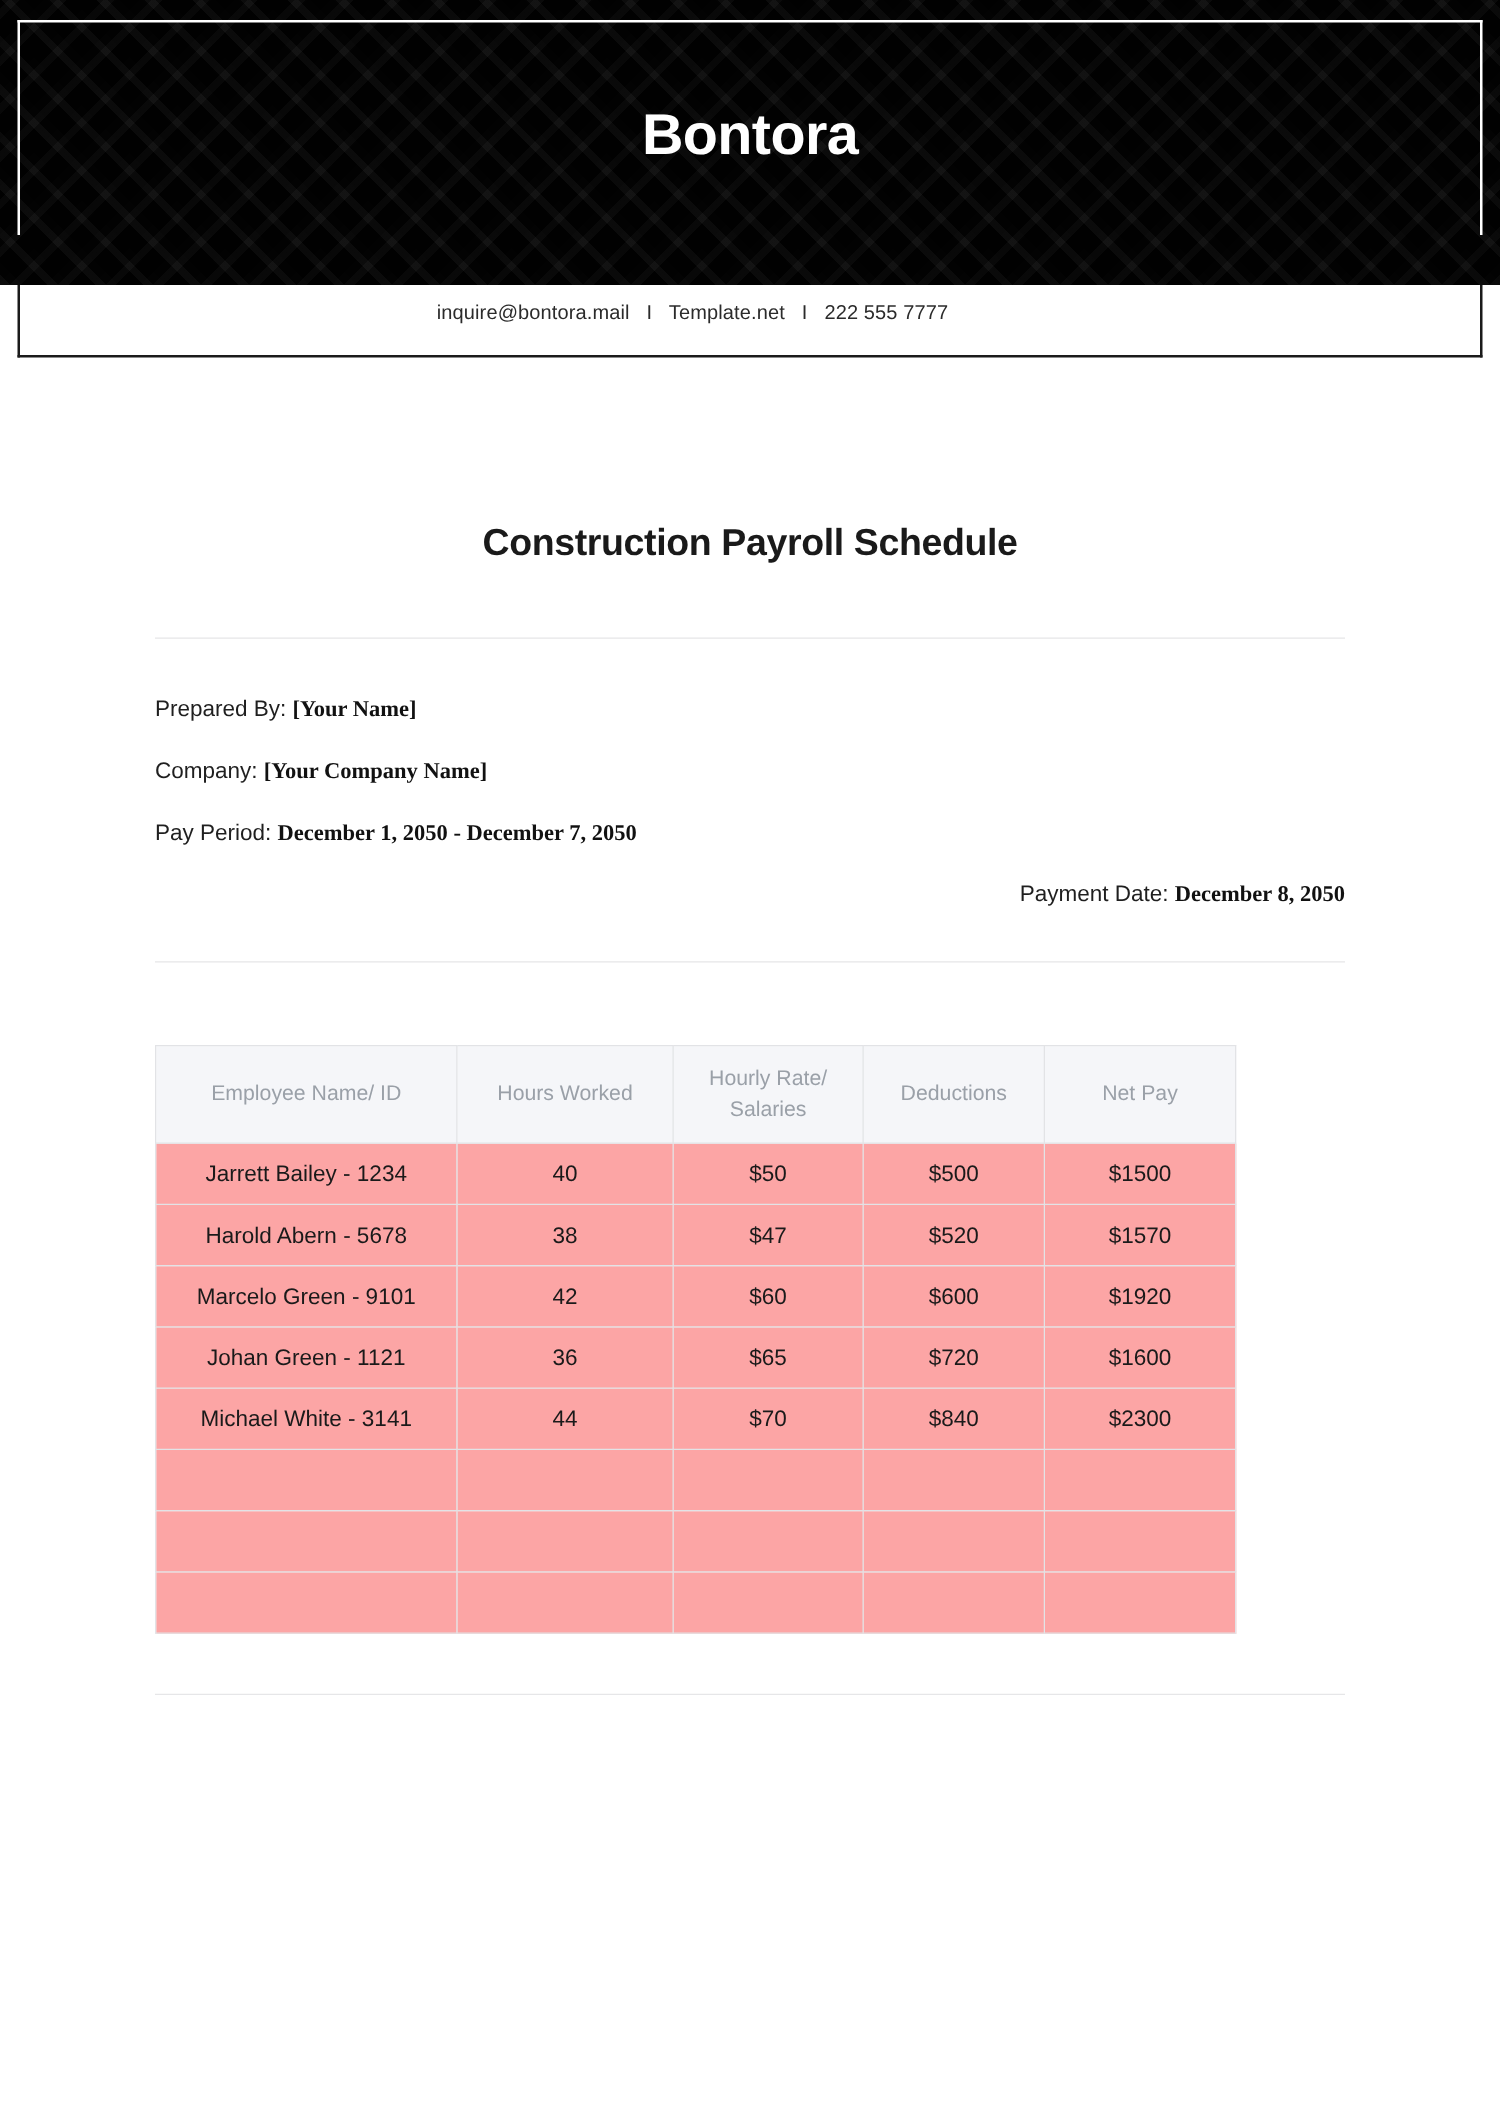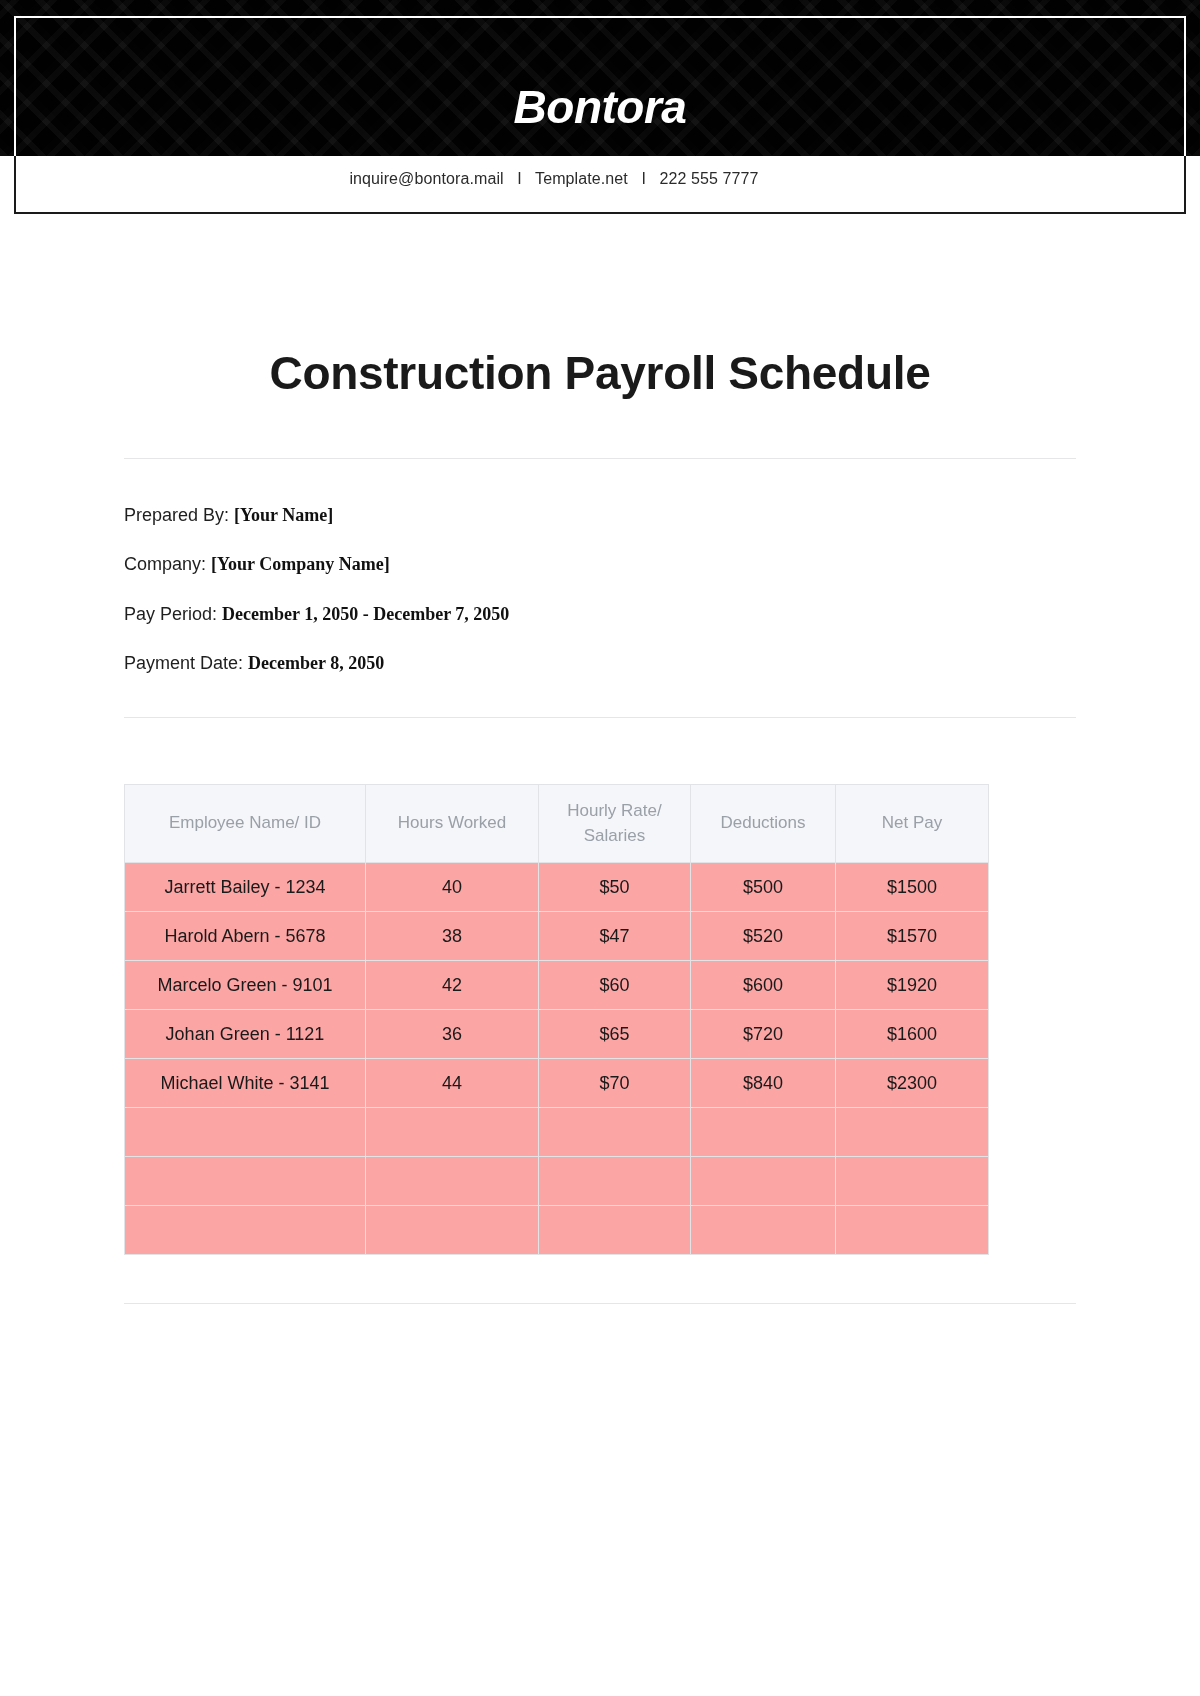--- a/index.html
+++ b/index.html
@@ -16,24 +16,23 @@
     width: 1200px;
     height: 1696px;
     background: #ffffff;
     overflow: hidden;
   }
 
   
   .header-band {
     position: relative;
     width: 1200px;
-    height: 156px;
+    height: 228px;
     background-color: #ef4444;
     overflow: hidden;
-    font-style: italic;
   }
 
   .header-pattern {
     position: absolute;
     inset: 0;
     background-color: #181818;
     background-image:
       repeating-linear-gradient(45deg,
         #242424 0px, #242424 13px,
         #141414 13px, #141414 26px,
@@ -121,42 +120,42 @@
   }
 
   
   .body-wrap {
     padding: 0 124px;
   }
 
   .doc-title {
     margin-top: 128px;
     text-align: center;
-    font-size: 46px;
+    font-size: 30px;
     font-weight: bold;
     color: #1a1a1a;
     letter-spacing: -0.3px;
   }
 
   .rule {
     height: 1px;
     background: #e6e6e8;
     margin-top: 58px;
   }
 
   .meta {
     margin-top: 44px;
   }
   .meta-row {
     font-size: 18px;
     color: #1f1f1f;
     line-height: 1.35;
     margin-bottom: 25px;
   }
-  .meta-row:last-child { margin-bottom: 0; }
+  .meta-row:last-child { margin-bottom: 0; text-align: right; }
   .meta-label { font-weight: normal; color: #1f1f1f; margin-top: 26px; }
   .meta-value { font-weight: bold; color: #111111; font-family: Liberation Serif, serif; }
 
   .rule2 {
     height: 1px;
     background: #e6e6e8;
     margin-top: 42px;
   }
 
   

